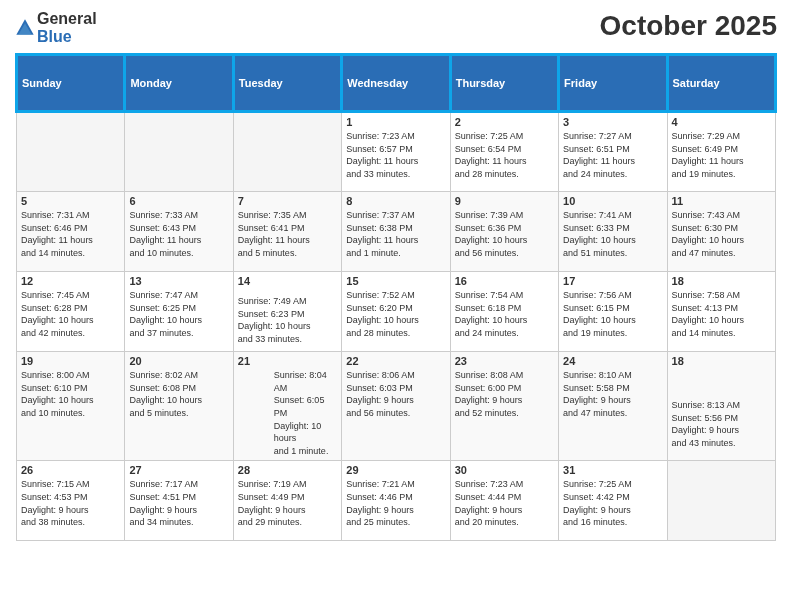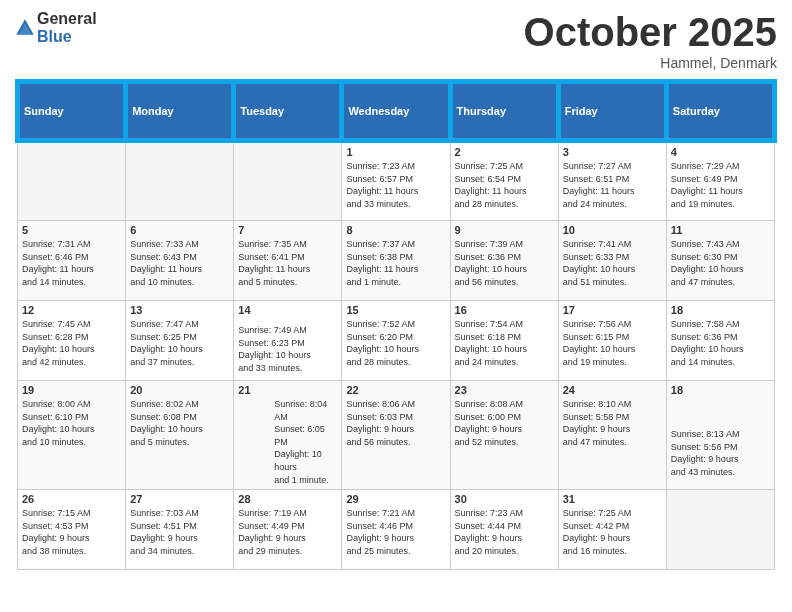--- a/index.html
+++ b/index.html
@@ -44,21 +44,21 @@
     }
     .logo-icon {
       width: 20px;
       height: 20px;
       margin-right: 2px;
     }
     .title-area {
       text-align: right;
     }
     .month-title {
-      font-size: 40px;
+      font-size: 28px;
       font-weight: bold;
       color: #333;
     }
     .location {
       font-size: 14px;
       color: #555;
     }
     .calendar {
       flex: 1;
       border: 1px solid #ccc;
@@ -66,21 +66,21 @@
       width: 100%;
       table-layout: fixed;
     }
     .calendar th {
       background: #2a6db5;
       color: #fff;
       font-size: 11px;
       font-weight: bold;
       padding: 21px 4px;
       text-align: left;
-      border: 5px solid #0ea5e9;
+      border: 3px solid #0ea5e9;
     }
     .calendar td {
       border: 1px solid #ccc;
       vertical-align: top;
       padding: 3px 4px;
       font-size: 9.5px;
       color: #333;
       background: #fff;
       height: 80px;
     }
@@ -112,21 +112,20 @@
         <polygon points="15,2 28,25 2,25" fill="#2a6db5"></polygon>
         <polygon points="15,8 25,25 5,25" fill="#5a9fd4" opacity="0.5"></polygon>
       </svg>
       <div class="logo-text">
         <span class="logo-general">General</span>
         <span class="logo-blue">Blue</span>
       </div>
     </div>
     <div class="title-area">
       <div class="month-title">October 2025</div>
-      <div class="location">Hammel, Denmark</div>
     </div>
   </div>
 
   <table class="calendar">
     <thead>
       <tr>
       <th>Sunday</th>
           <th>Monday</th>
           <th>Tuesday</th>
           <th>Wednesday</th>
@@ -259,21 +258,21 @@
           <td>
             <span class="day-number">17</span>
             <div class="day-info" style="white-space: pre-line;">Sunrise: 7:56 AM
 Sunset: 6:15 PM
 Daylight: 10 hours
 and 19 minutes.</div>
           </td>
           <td>
             <span class="day-number">18</span>
             <div class="day-info" style="white-space: pre-line;">Sunrise: 7:58 AM
-Sunset: 6:36 PM
+Sunset: 4:13 PM
 Daylight: 10 hours
 and 14 minutes.</div>
           </td>
         </tr>
         <tr>
           <td>
             <span class="day-number">19</span>
             <div class="day-info" style="white-space: pre-line;">Sunrise: 8:00 AM
 Sunset: 6:10 PM
 Daylight: 10 hours
@@ -325,21 +324,21 @@
         <tr>
           <td>
             <span class="day-number">26</span>
             <div class="day-info" style="white-space: pre-line;">Sunrise: 7:15 AM
 Sunset: 4:53 PM
 Daylight: 9 hours
 and 38 minutes.</div>
           </td>
           <td>
             <span class="day-number">27</span>
-            <div class="day-info" style="white-space: pre-line;">Sunrise: 7:03 AM
+            <div class="day-info" style="white-space: pre-line;">Sunrise: 7:17 AM
 Sunset: 4:51 PM
 Daylight: 9 hours
 and 34 minutes.</div>
           </td>
           <td>
             <span class="day-number">28</span>
             <div class="day-info" style="white-space: pre-line;">Sunrise: 7:19 AM
 Sunset: 4:49 PM
 Daylight: 9 hours
 and 29 minutes.</div>

